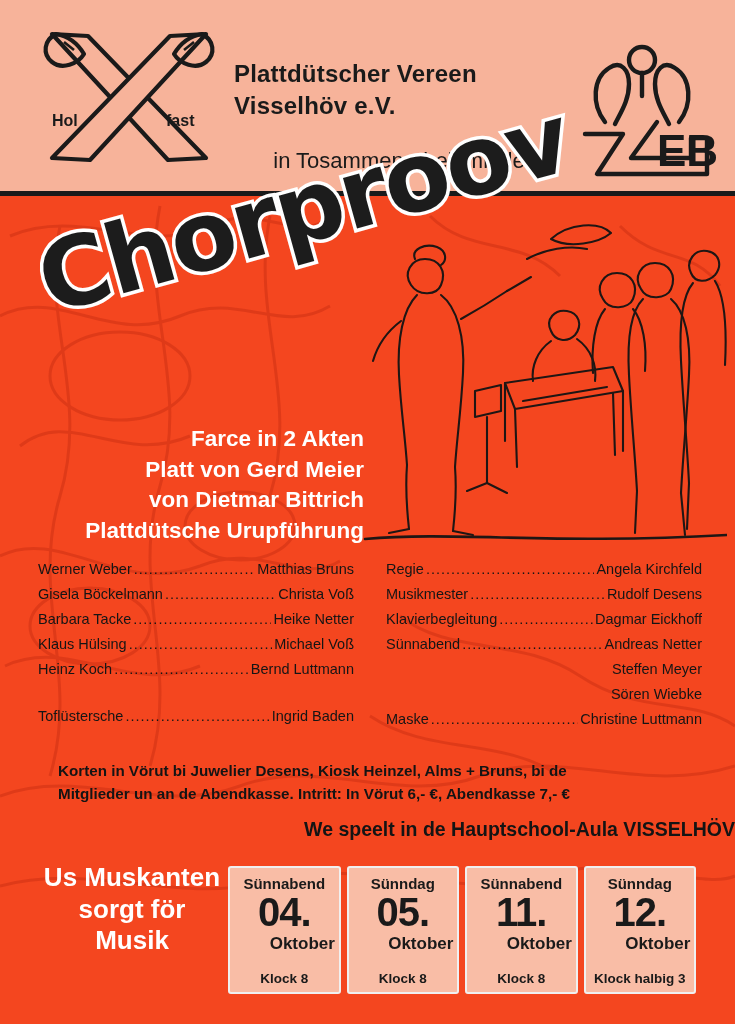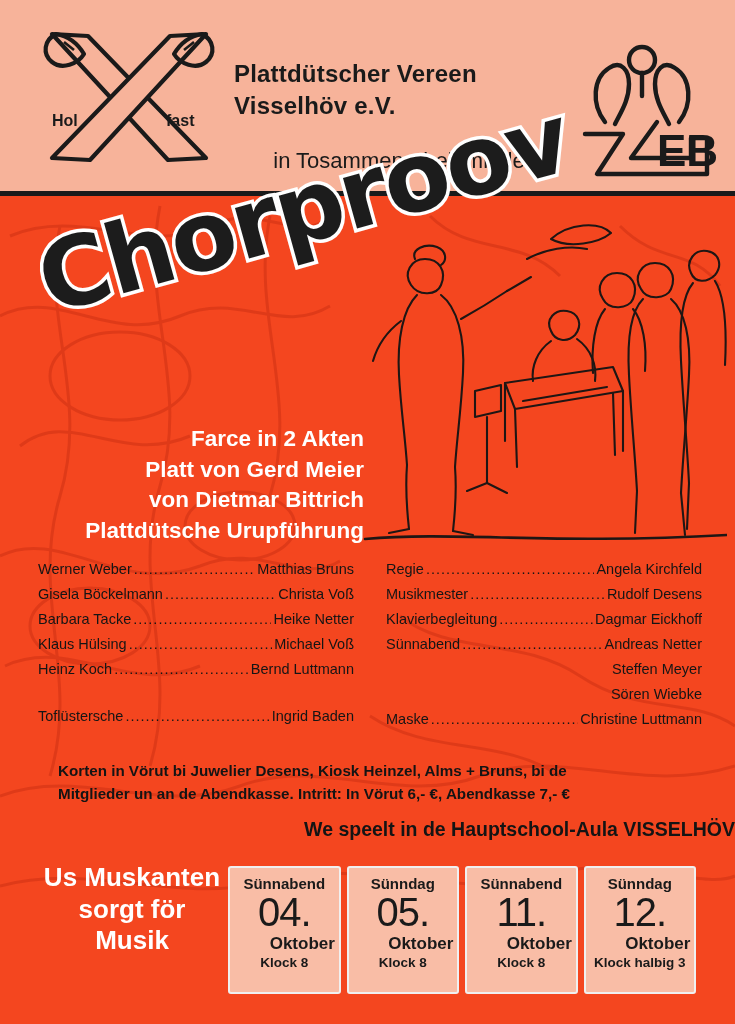--- a/index.html
+++ b/index.html
@@ -178,27 +178,27 @@
     flex: 1 1 0;
     background: #f9bda6;
     border: 2px solid #f0f0f0;
     border-radius: 3px;
     text-align: center;
     color: #1a1a1a;
     padding-top: 7px;
   }
   .date-weekday { font-weight: bold; font-size: 15px; }
   .date-day {
-    font-weight: normal;
+    font-weight: bold;
     font-size: 40px;
     line-height: 1.04;
     letter-spacing: -1px;
   }
   .date-month { font-weight: bold; font-size: 17px; line-height: 1.2; padding-left: 36px; }
-  .date-time { font-weight: bold; font-size: 13.5px; margin-top: 1px; }
+  .date-time { font-weight: bold; font-size: 13.5px; margin-top: 17px; }
 </style>
 </head>
 <body>
 
 <div id="poster">
 
   <svg class="bg-art" viewBox="0 0 735 828" preserveAspectRatio="none">
     <g fill="none" stroke="#c22a11" stroke-width="3" opacity="0.75">
       <path d="M10 40 C 80 10, 150 60, 210 30 C 260 5, 300 50, 330 20"></path>
       <path d="M0 120 C 60 90, 110 150, 180 120 C 240 95, 280 140, 330 110"></path>

